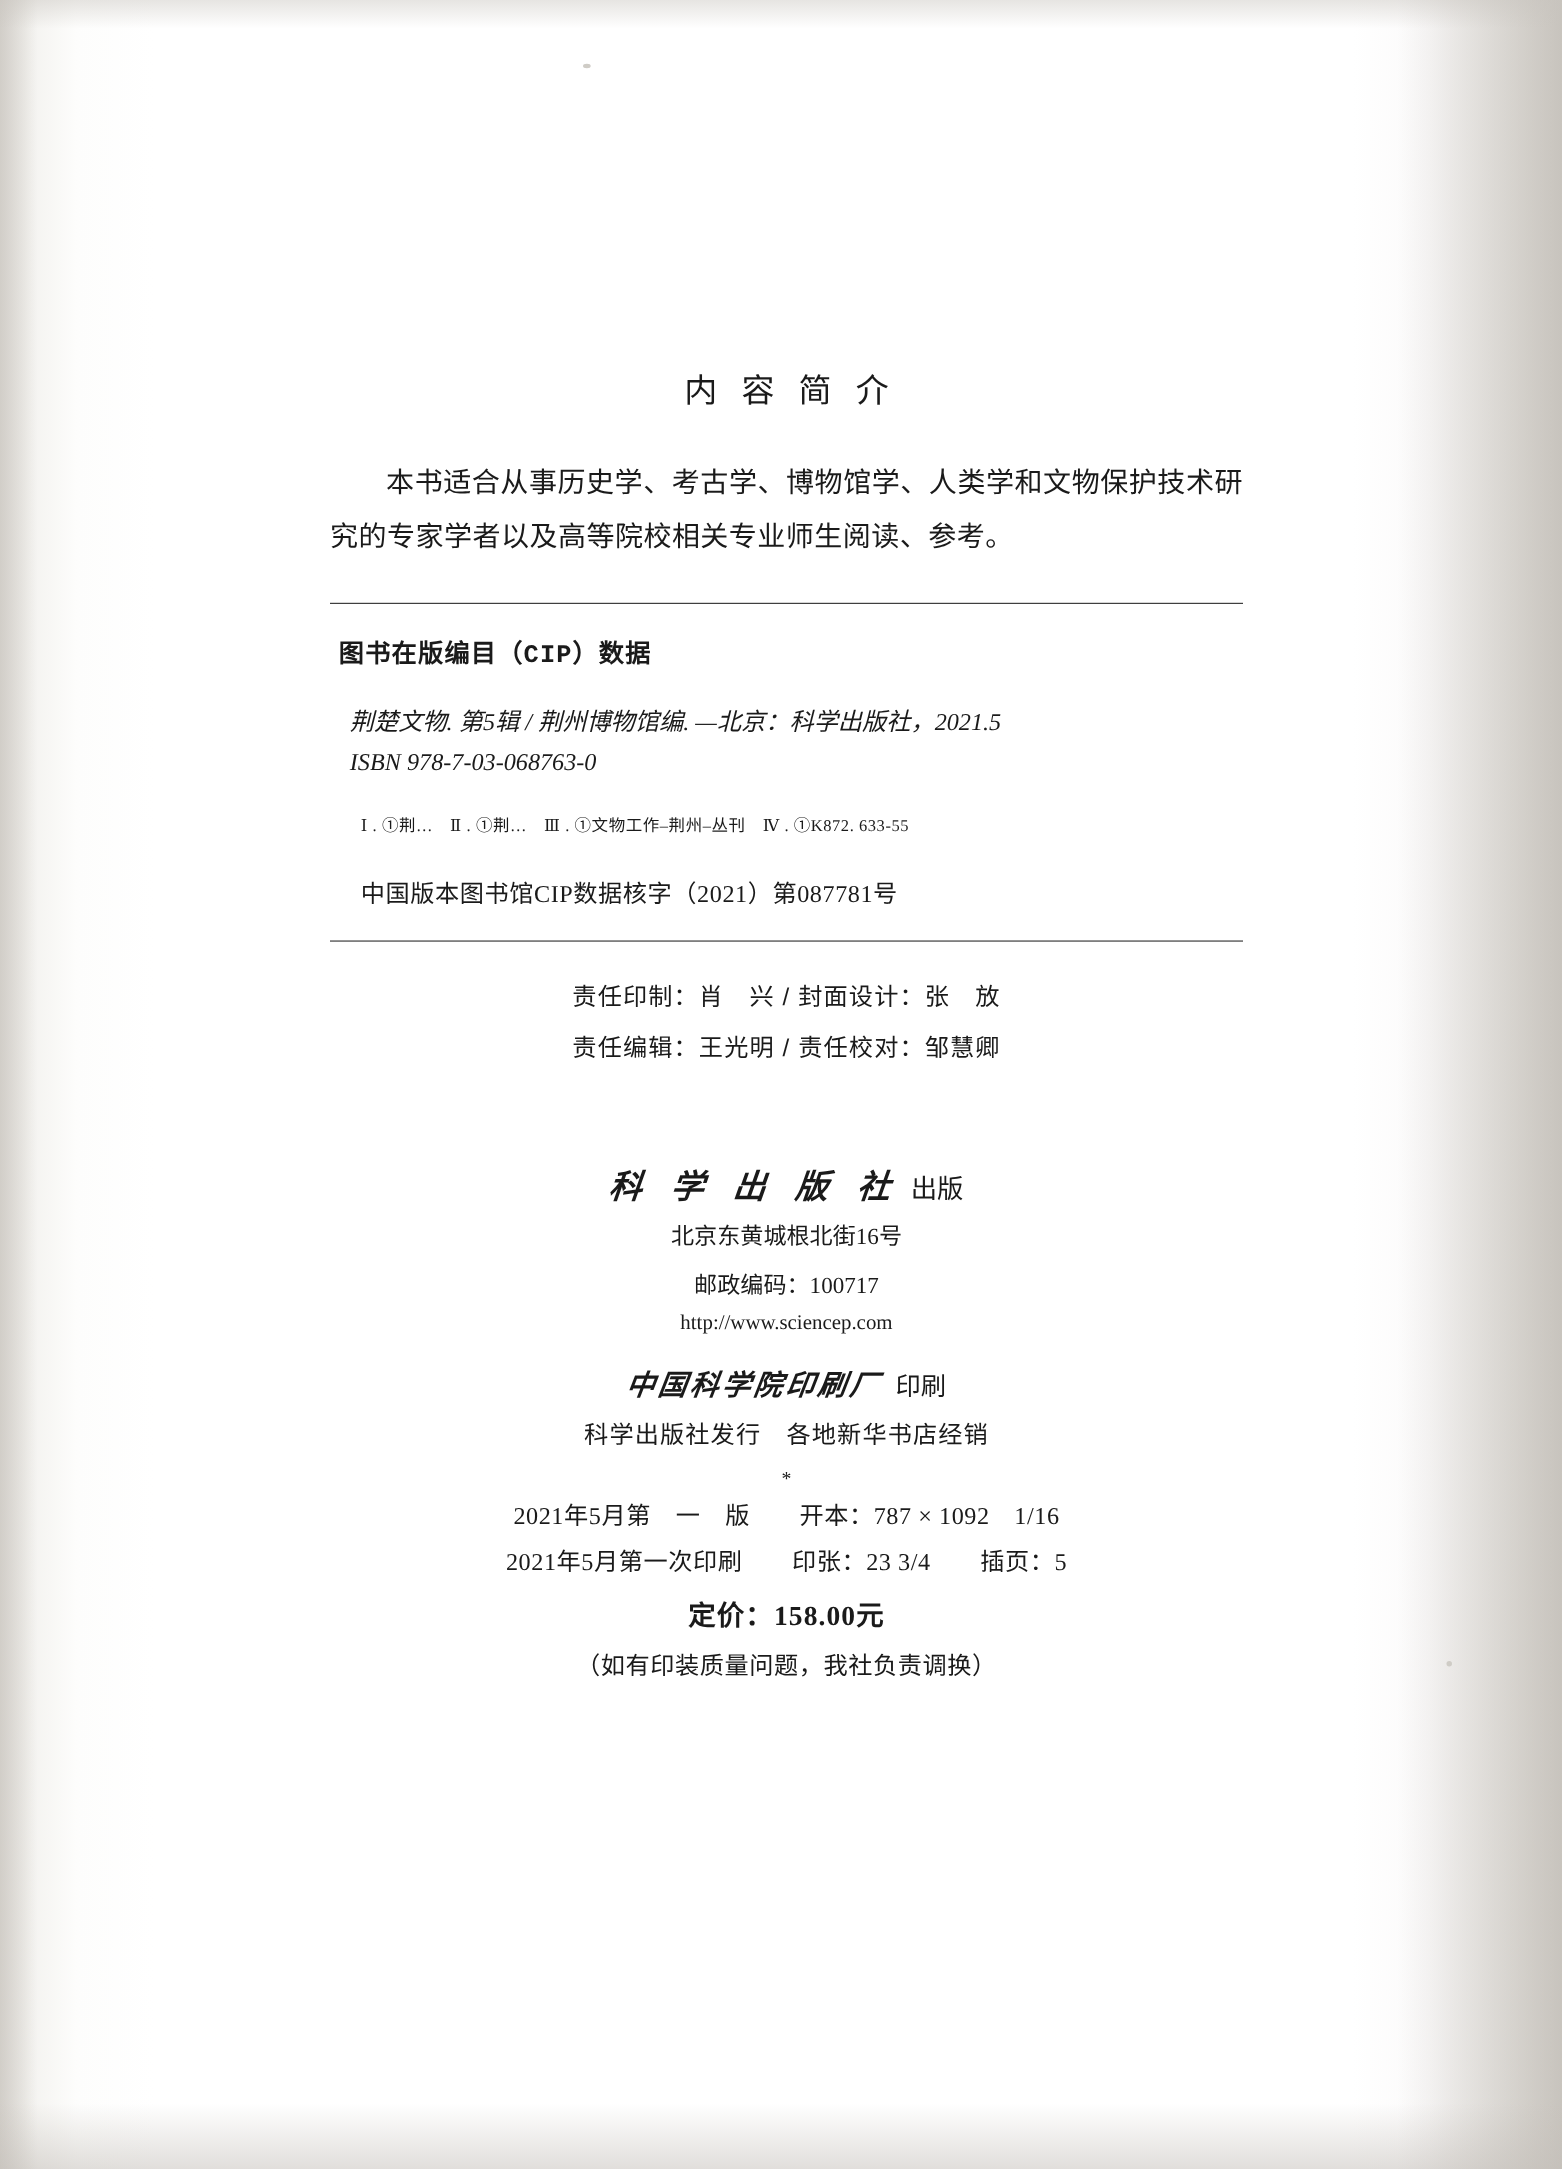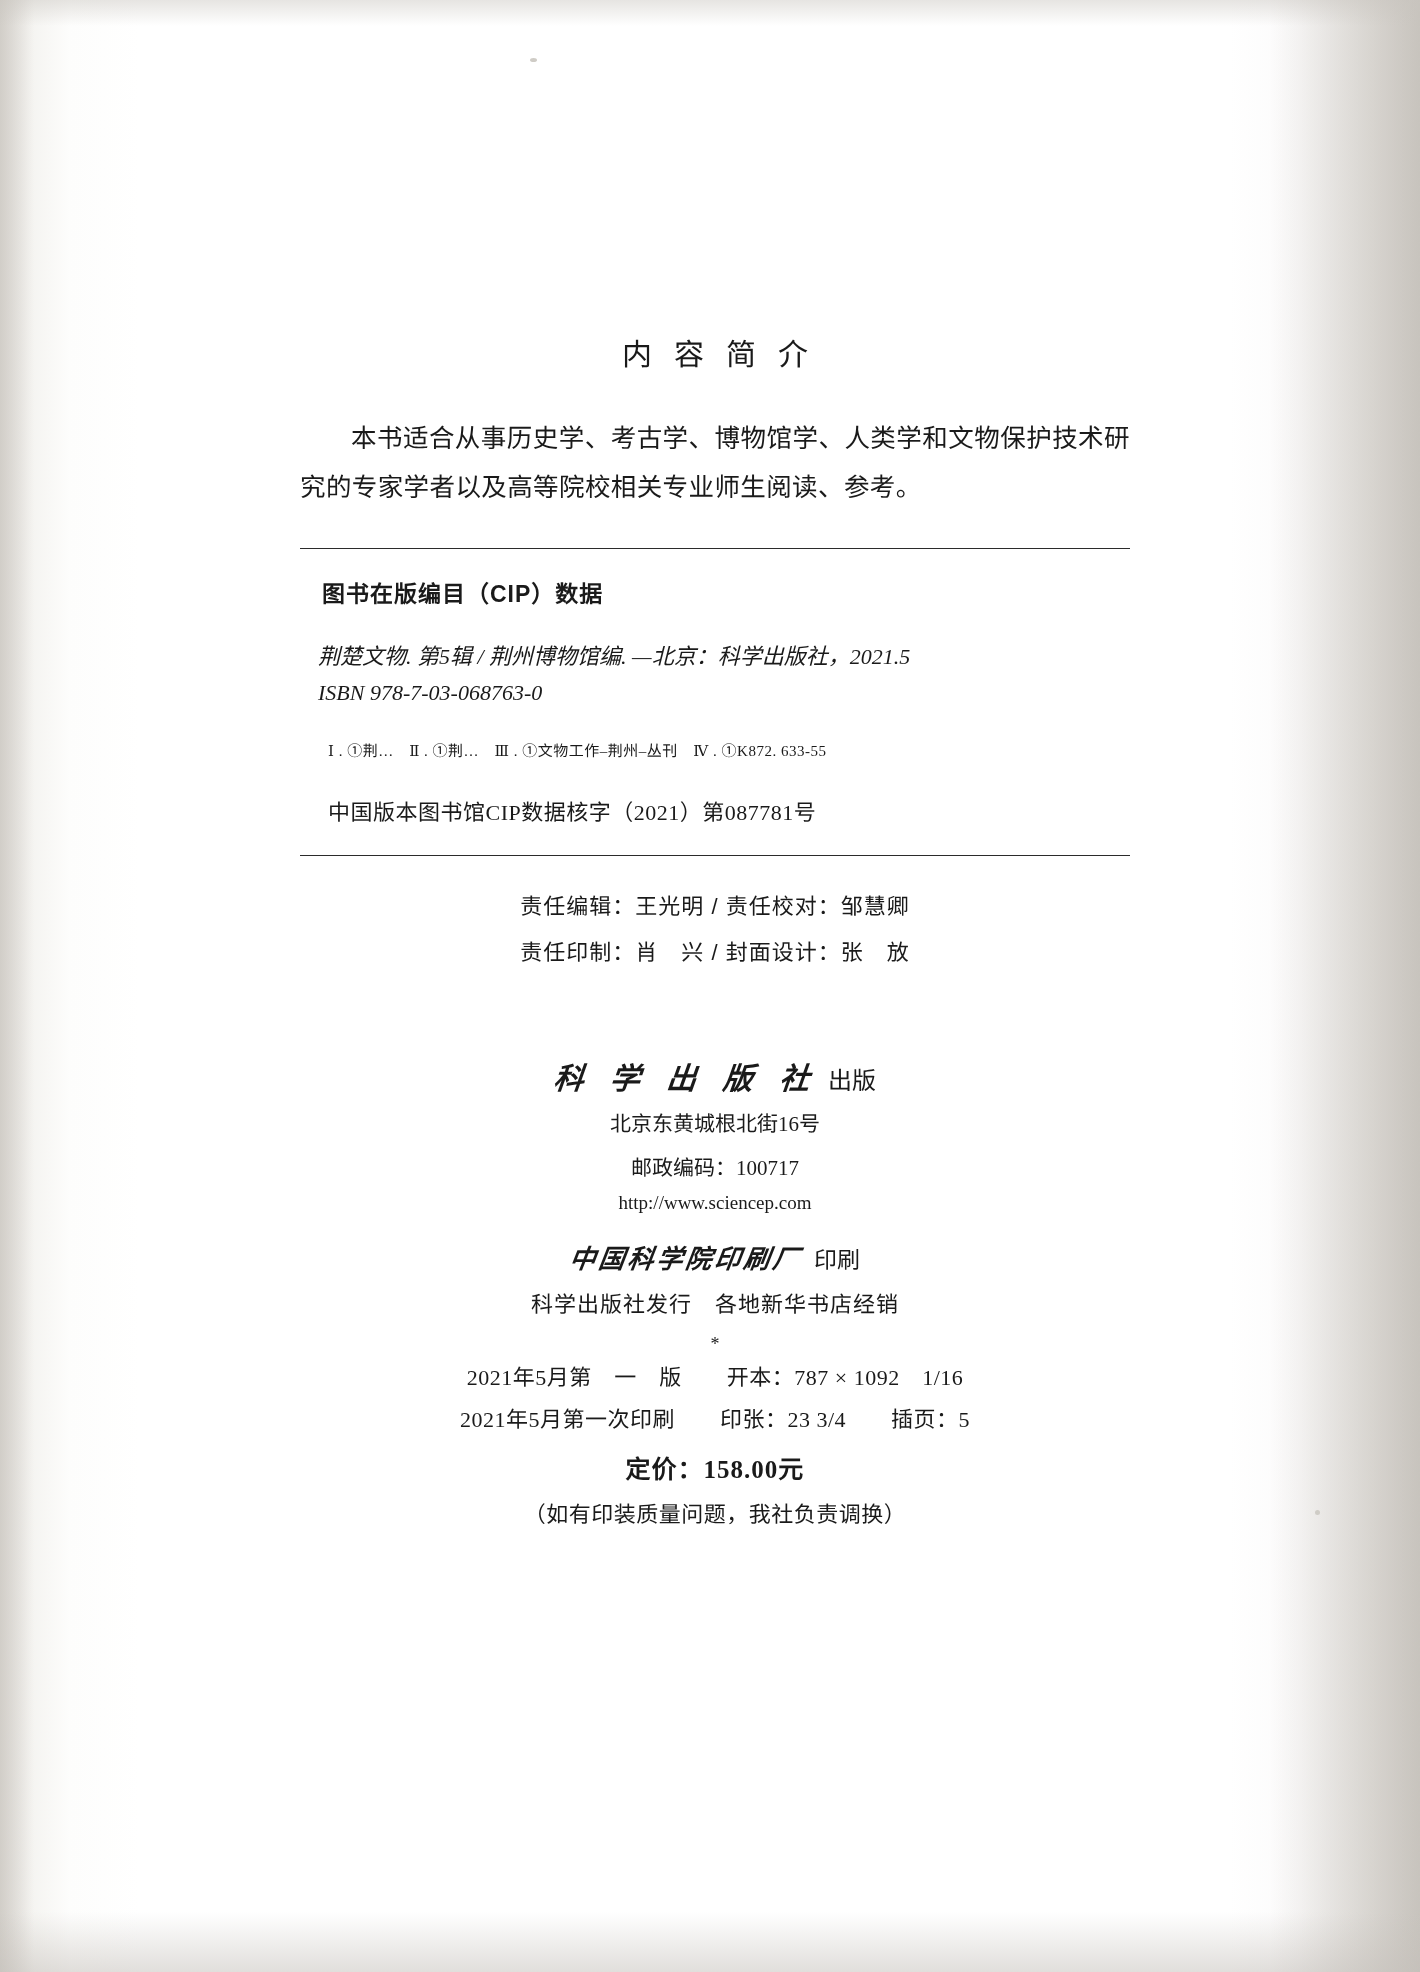--- a/index.html
+++ b/index.html
@@ -91,22 +91,22 @@
   }
 
   .cip-block {
     margin-top: 0;
     padding-top: 26px;
   }
   .cip-title {
     font-size: 23px;
     font-weight: 700;
     letter-spacing: 1px;
-    margin: 0 0 30px 22px;
-    font-family: Liberation Sans, sans-serif;
+    margin: 0 0 30px 8px;
+    font-family: Liberation Mono, monospace;
   }
   .cip-line {
     font-size: 22px;
     line-height: 36px;
     margin: 0 0 0 18px;
     font-style: italic;
   }
   .cip-gap { height: 22px; }
   .cip-class {
     font-size: 15px;
@@ -237,22 +237,22 @@
       <div class="cip-line">荆楚文物. 第5辑 / 荆州博物馆编. —北京：科学出版社，2021.5</div>
       <div class="cip-line">ISBN 978-7-03-068763-0</div>
       <div class="cip-gap"></div>
       <div class="cip-class">Ⅰ . ①荆…　Ⅱ . ①荆…　Ⅲ . ①文物工作–荆州–丛刊　Ⅳ . ①K872. 633-55</div>
       <div class="cip-core">中国版本图书馆CIP数据核字（2021）第087781号</div>
     </div>
 
     <hr class="rule2">
 
     <div class="staff">
+      <div>责任印制：肖　兴 / 封面设计：张　放</div>
       <div>责任编辑：王光明 / 责任校对：邹慧卿</div>
-      <div>责任印制：肖　兴 / 封面设计：张　放</div>
     </div>
 
     <div class="imprint">
       <div class="publisher-row">
         <span class="logo-script">科 学 出 版 社</span>
         <span class="imprint-suffix">出版</span>
       </div>
       <div class="addr">北京东黄城根北街16号</div>
       <div class="addr">邮政编码：100717</div>
       <div class="url">http://www.sciencep.com</div>

